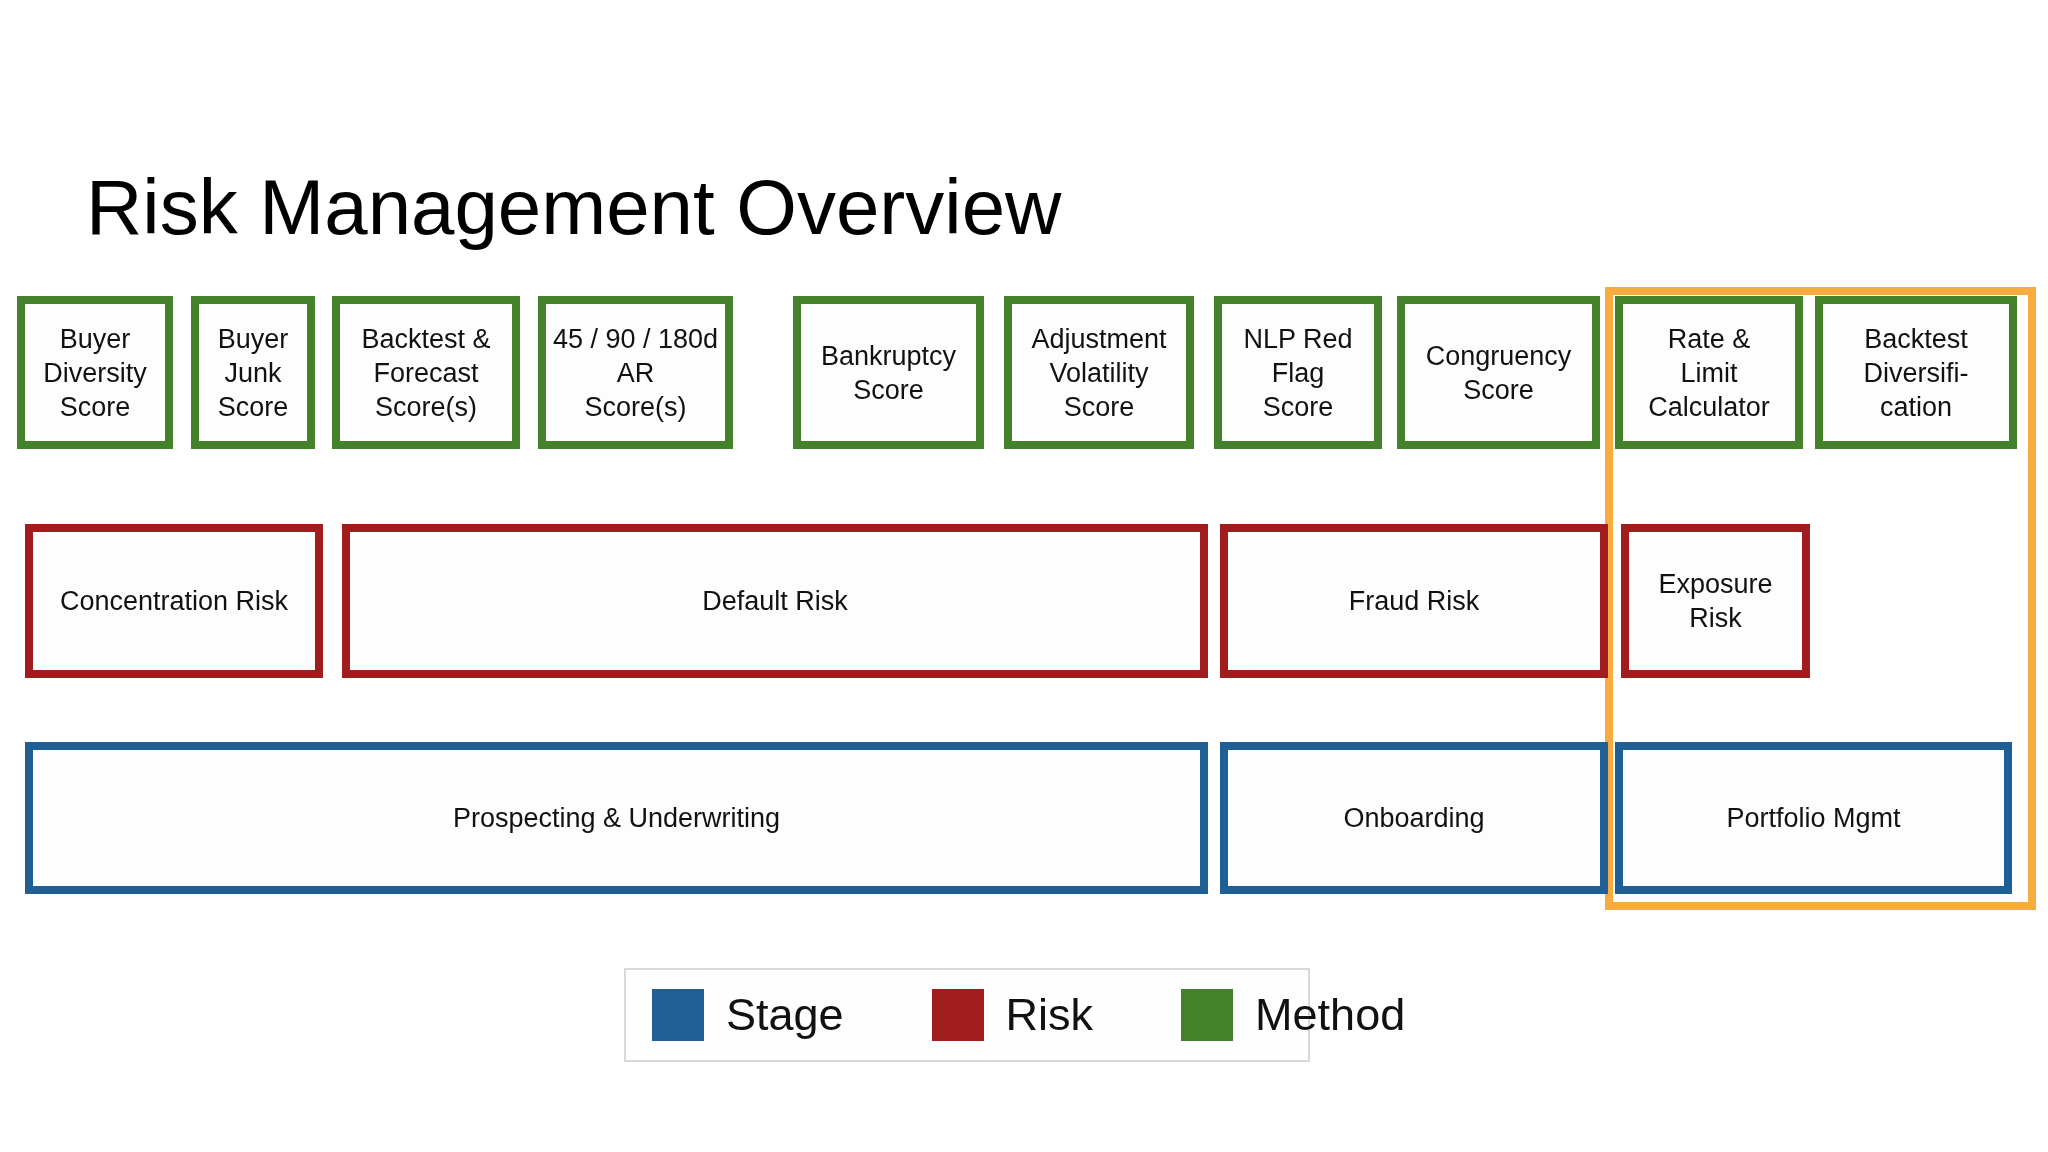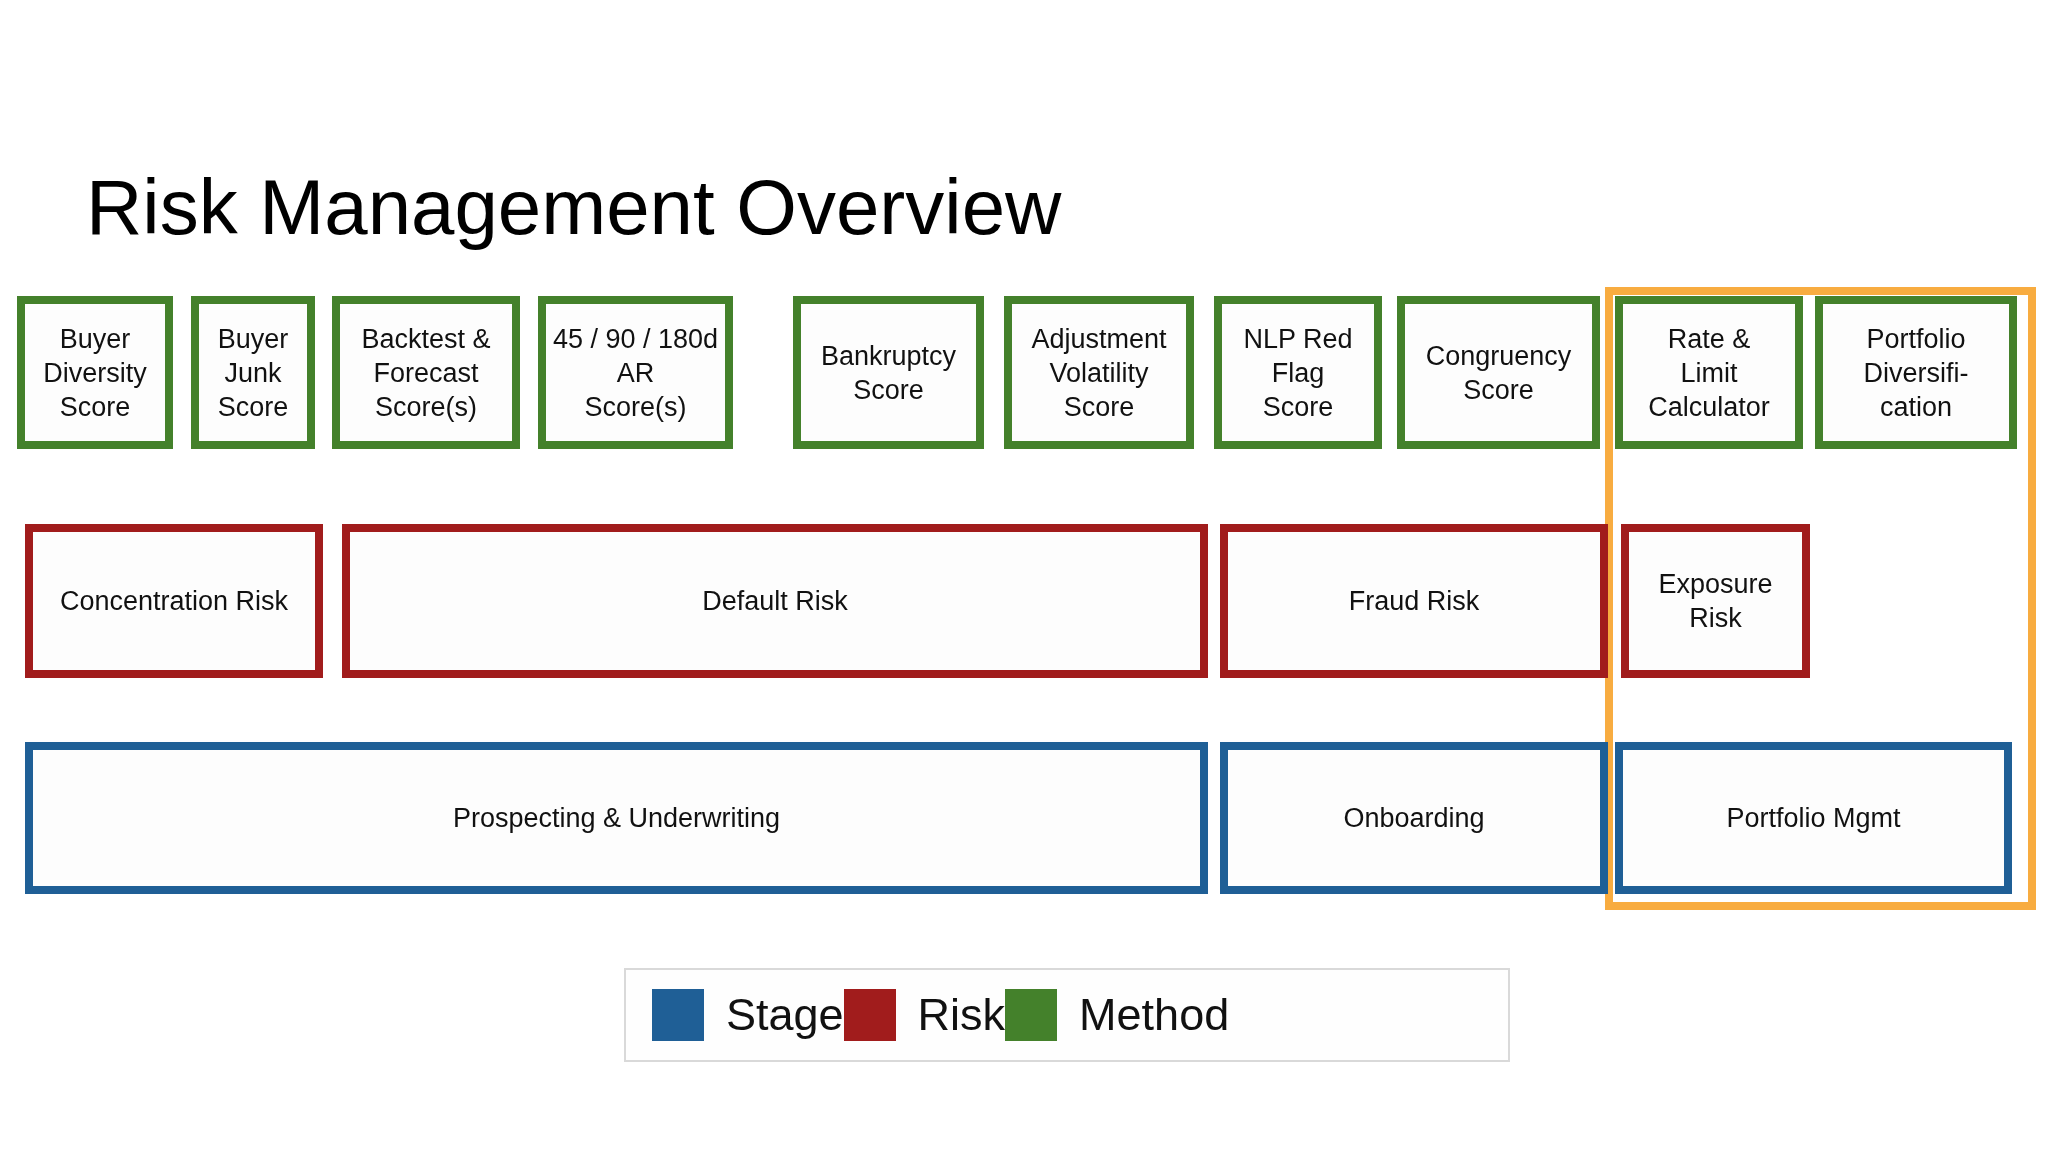--- a/index.html
+++ b/index.html
@@ -50,27 +50,28 @@
     height: 623px;
     border: 8px solid #F8AC40;
     z-index: 1;
     background: transparent;
   }
   #legend {
     position: absolute;
     box-sizing: border-box;
     left: 624px;
     top: 968px;
-    width: 886px;
+    width: 686px;
     height: 94px;
     border: 2px solid #D9D9D9;
     background: #FEFEFE;
     display: flex;
     align-items: center;
     padding-left: 26px;
+    gap: 88px;
   }
   .legend-item { display: flex; align-items: center; }
   .swatch {
     width: 52px;
     height: 52px;
     display: inline-block;
     margin-right: 22px;
   }
   .legend-label {
     font-size: 45px;
@@ -124,21 +125,21 @@
   <div class="box method" style="left:1397px;width:203px">
       <span class="lbl">Congruency
 Score</span>
     </div>
   <div class="box method" style="left:1615px;width:188px">
       <span class="lbl">Rate &amp;
 Limit
 Calculator</span>
     </div>
   <div class="box method" style="left:1815px;width:202px">
-      <span class="lbl">Portfolio
+      <span class="lbl">Backtest
 Diversifi-
 cation</span>
     </div>
 
   <div class="box risk" style="left:25px;width:298px">
       <span class="lbl">Concentration Risk</span>
     </div>
   <div class="box risk" style="left:342px;width:866px">
       <span class="lbl">Default Risk</span>
     </div>

